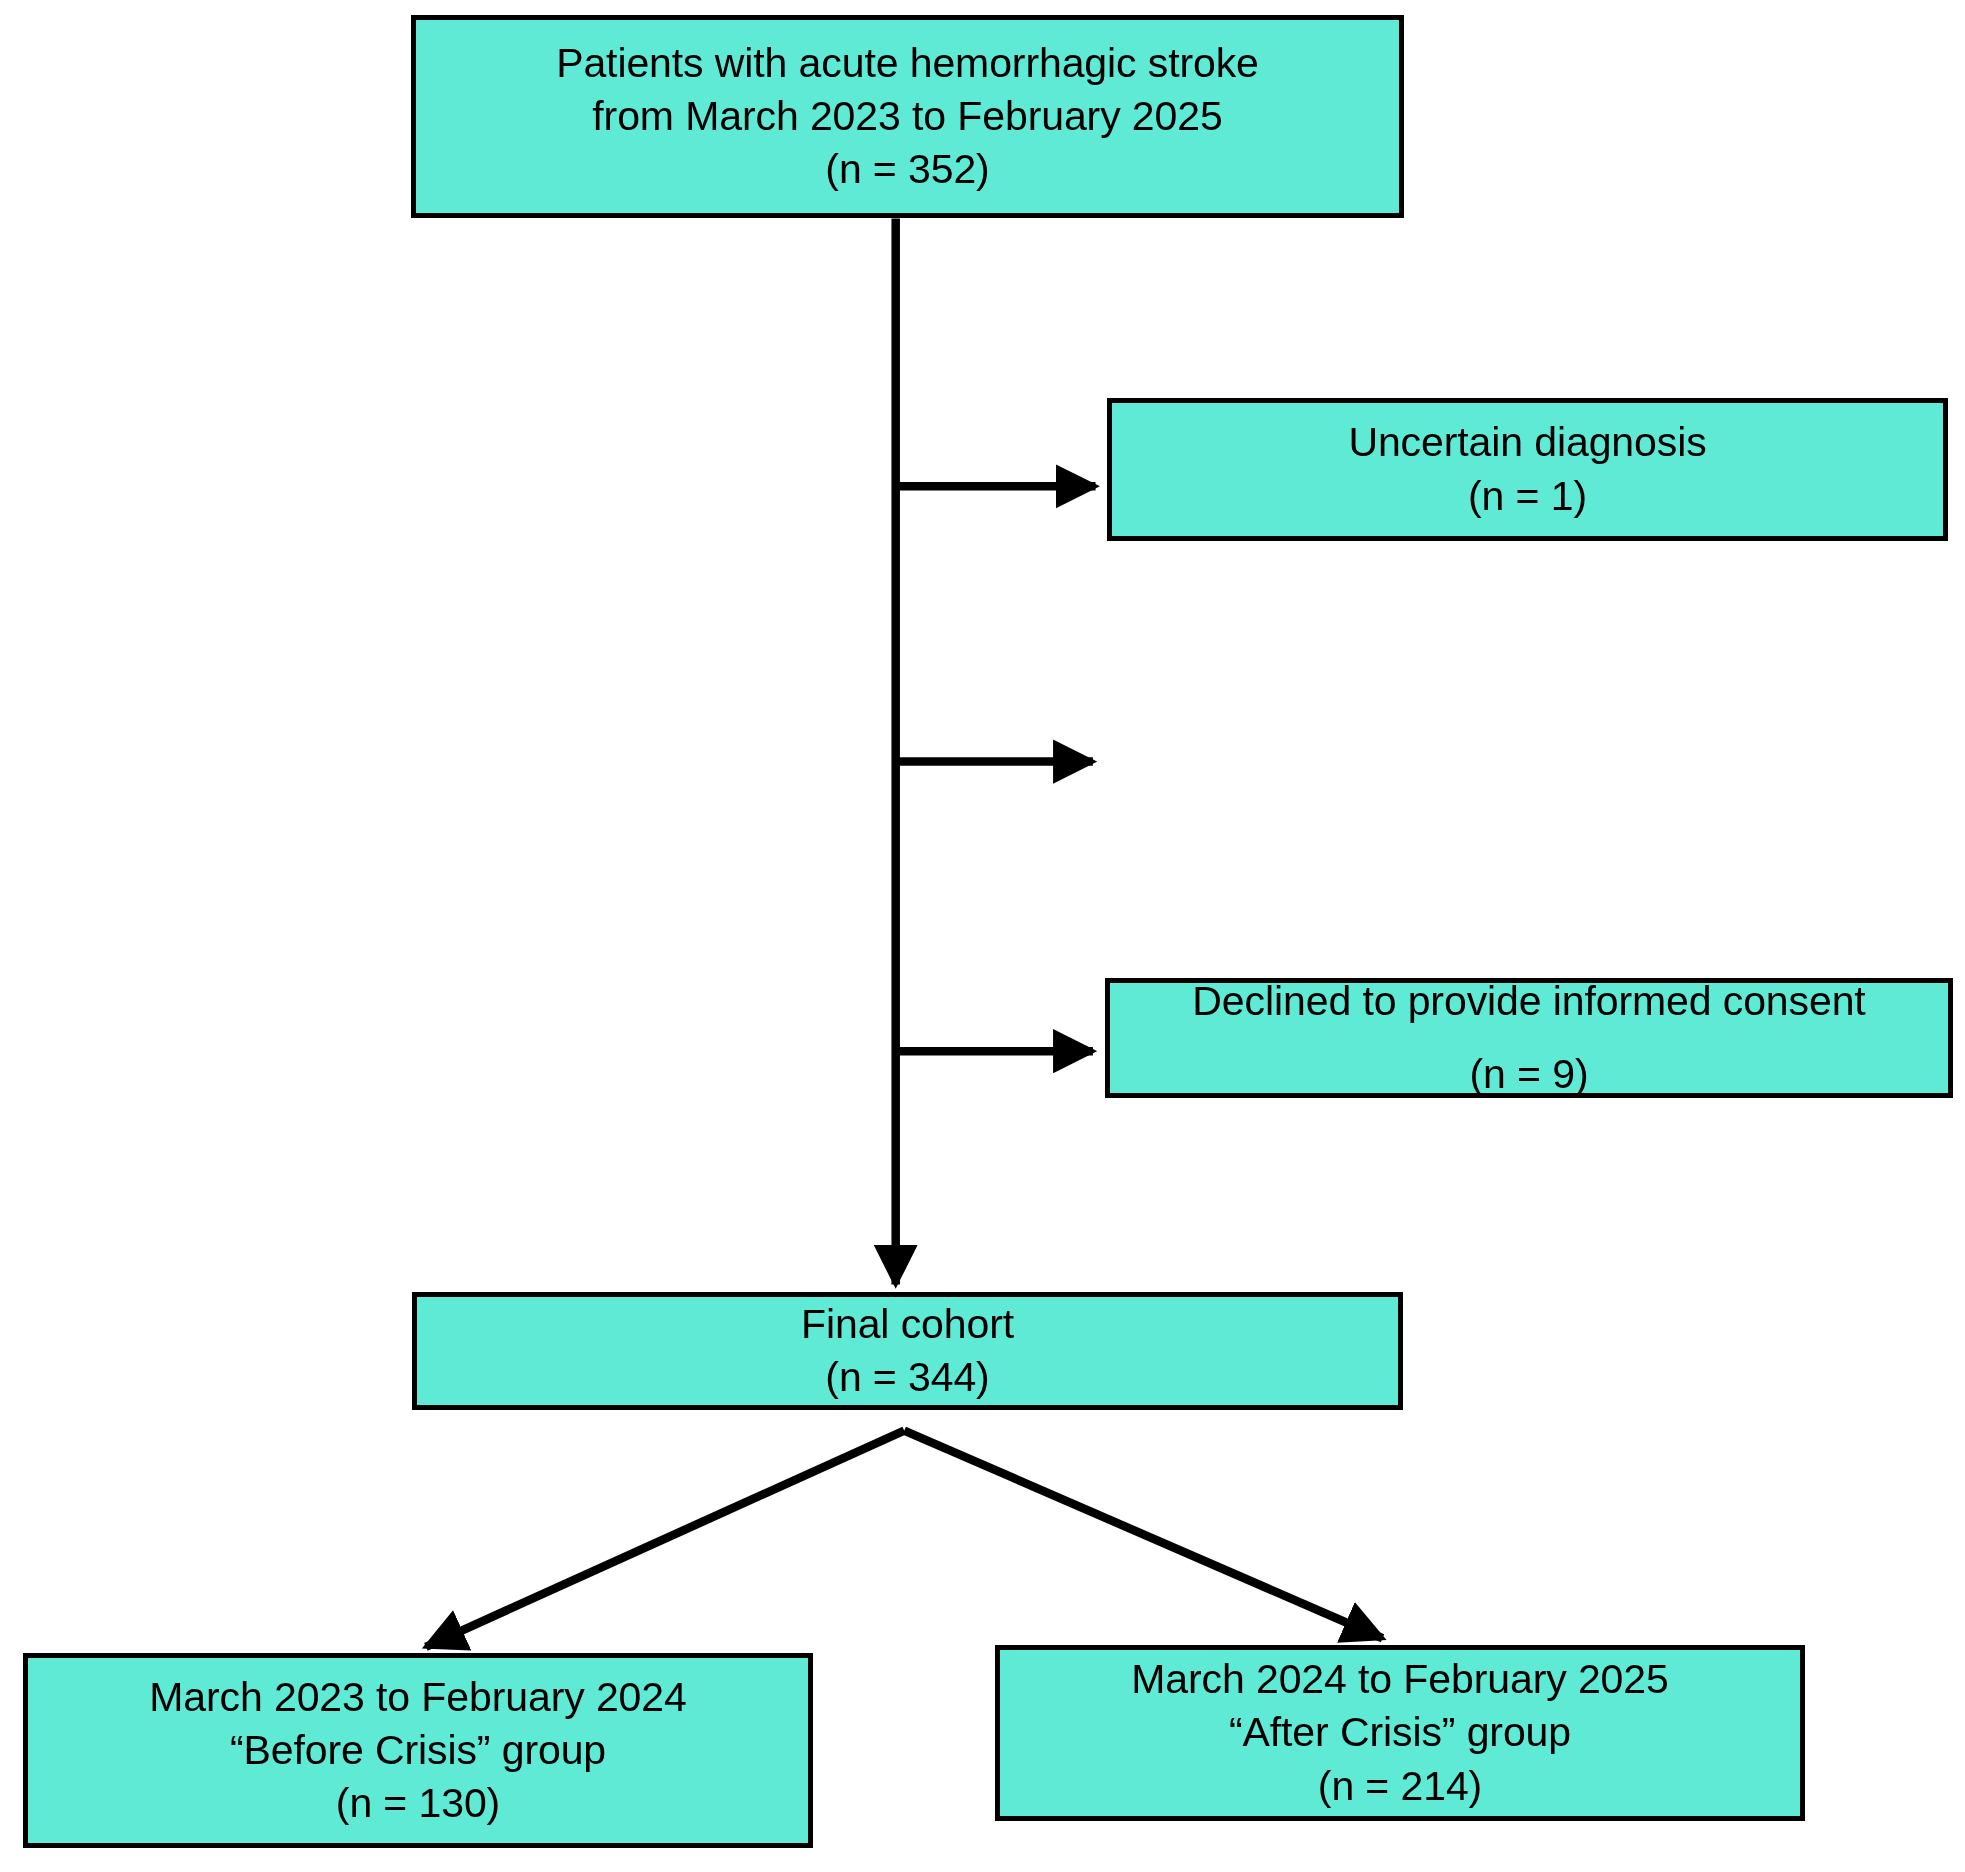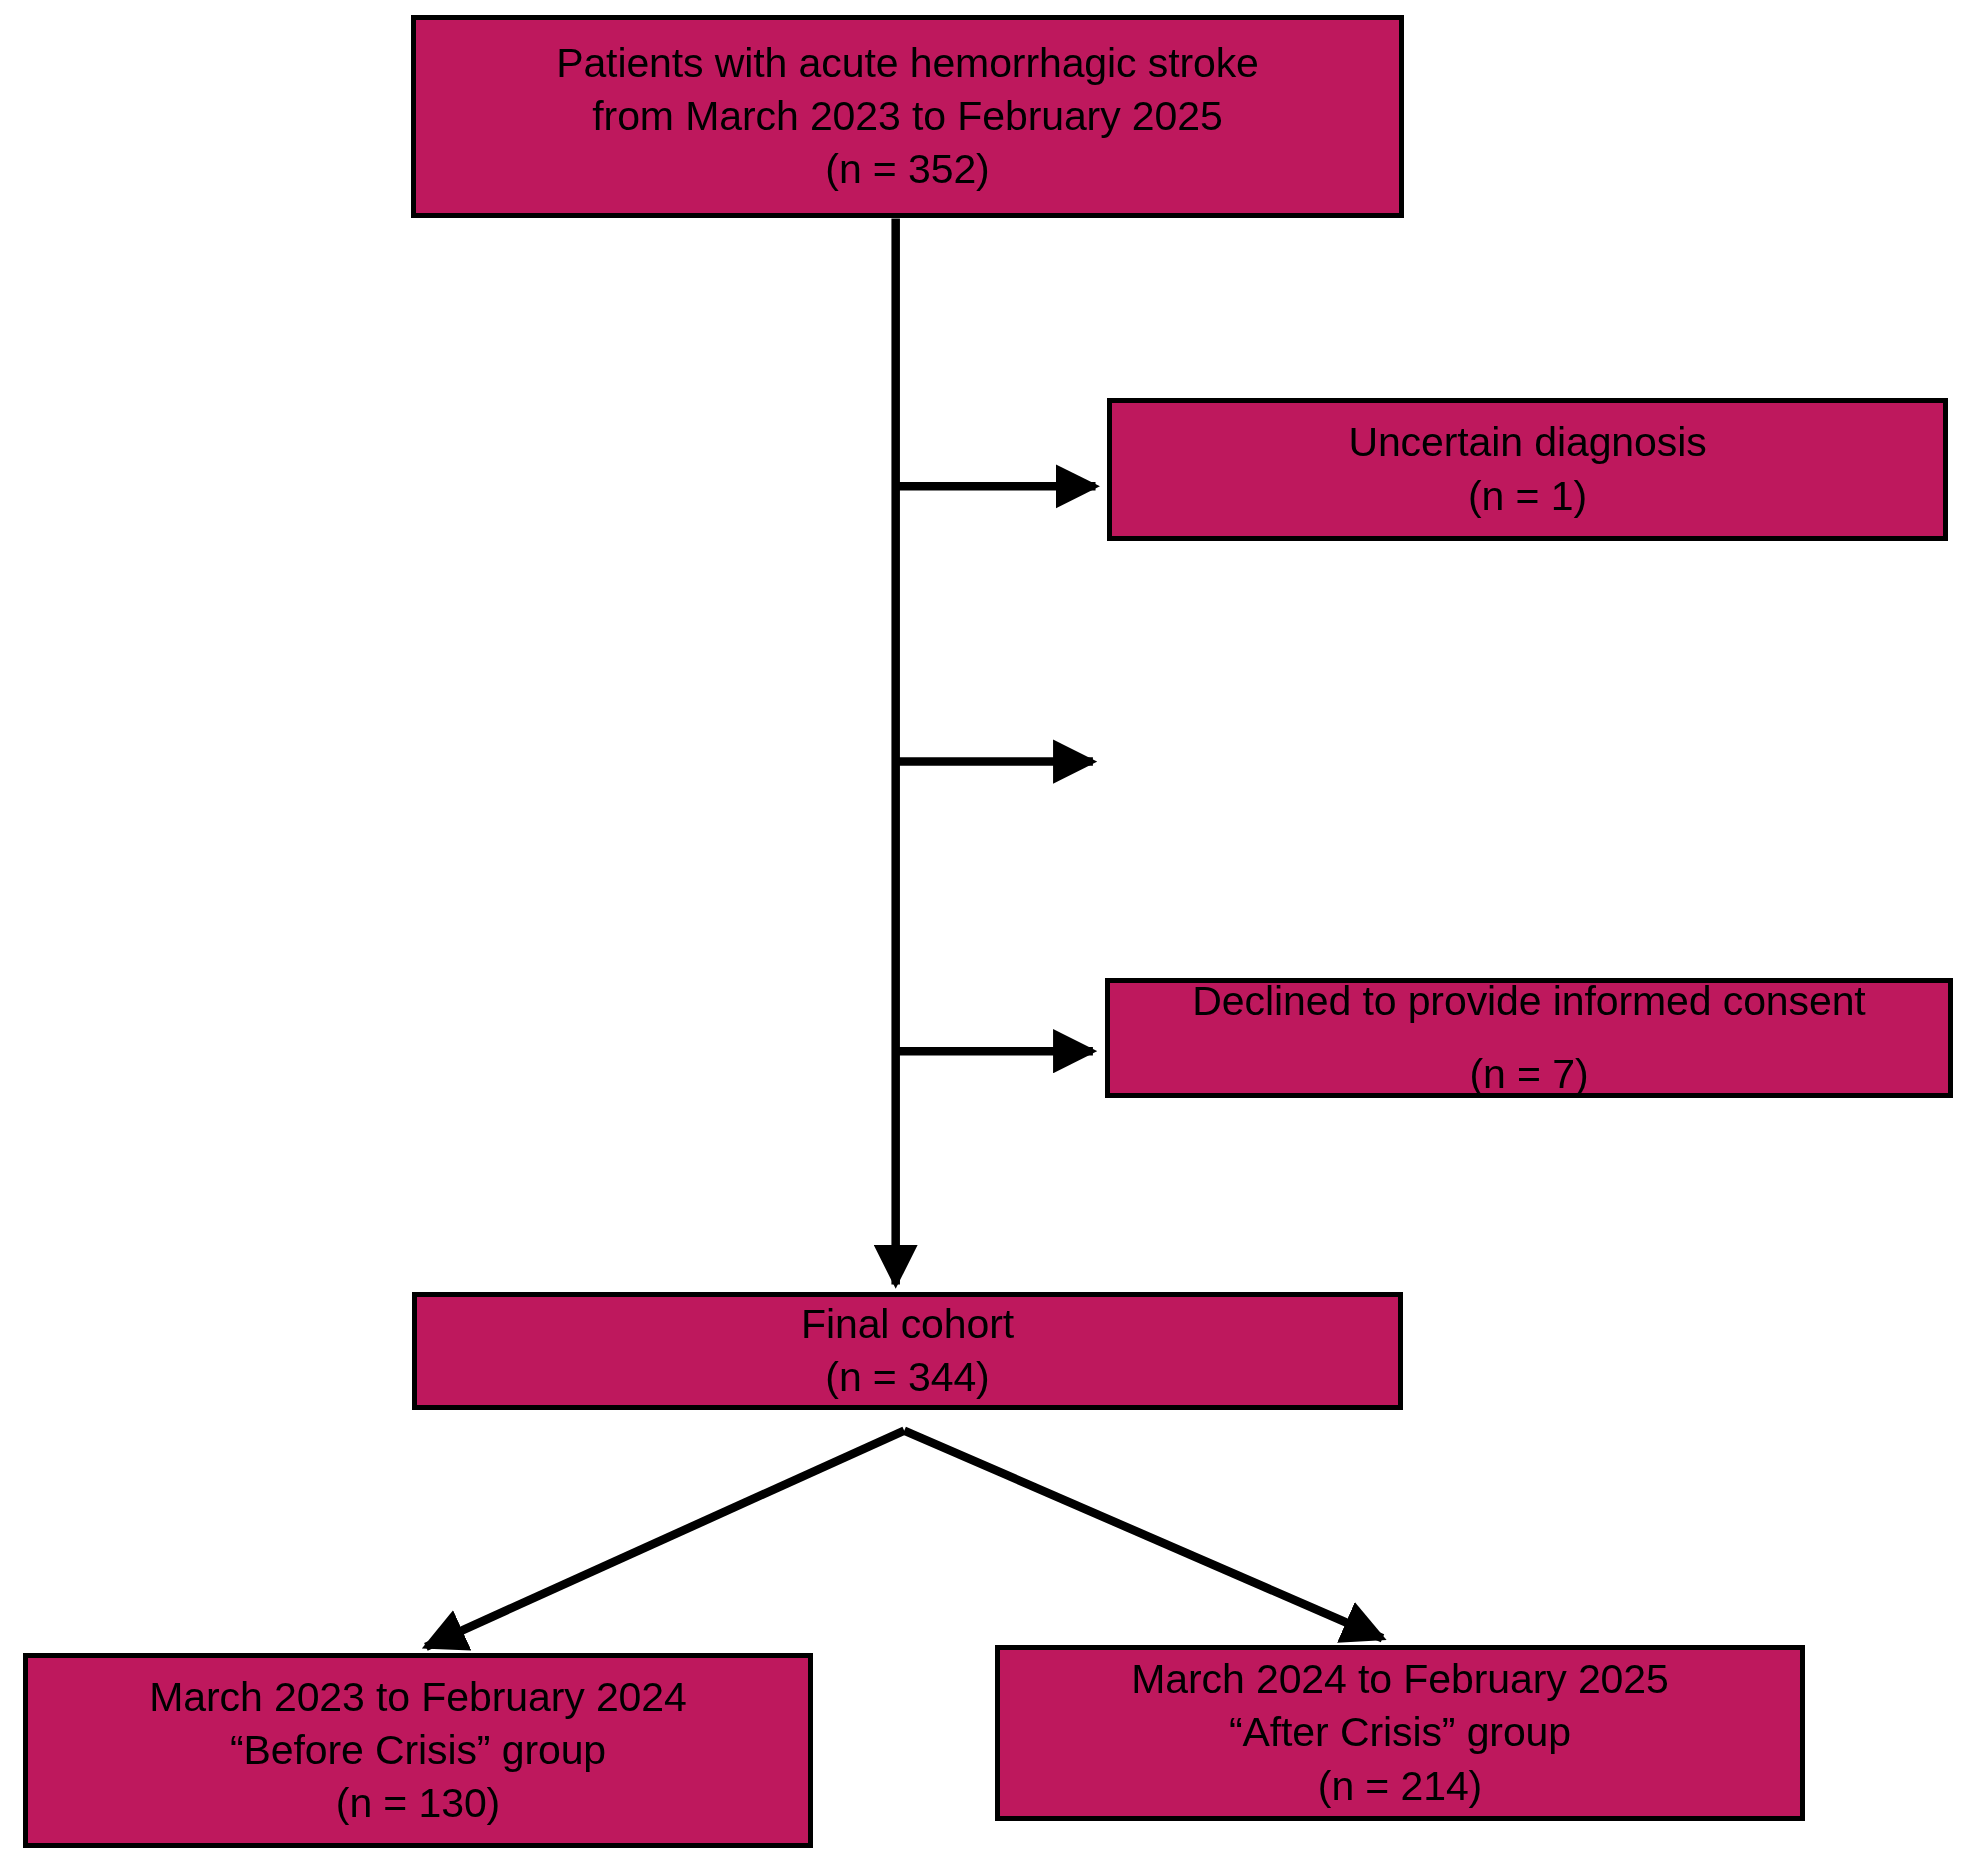--- a/index.html
+++ b/index.html
@@ -12,21 +12,21 @@
     position: relative;
     width: 1965px;
     height: 1873px;
     background: #ffffff;
     font-family: "Liberation Sans", "DejaVu Sans", sans-serif;
     overflow: hidden;
   }
   .flow-box {
     position: absolute;
     box-sizing: border-box;
-    background: #be185d;
+    background: #5eead4;
     border: 5.9px solid #000000;
     display: flex;
     flex-direction: column;
     align-items: center;
     justify-content: center;
     text-align: center;
     color: #000000;
     font-size: 41px;
     line-height: 1.30;
     letter-spacing: -0.1px;
@@ -85,21 +85,21 @@
   </div>
 
   <div class="flow-box" id="box-excl-1">
     <span class="line">Uncertain diagnosis</span>
     <span class="line">(n = 1)</span>
   </div>
 
 
   <div class="flow-box" id="box-excl-3">
     <span class="line">Declined to provide informed consent</span>
-    <span class="line">(n = 7)</span>
+    <span class="line">(n = 9)</span>
   </div>
 
   <div class="flow-box" id="box-final">
     <span class="line">Final cohort</span>
     <span class="line">(n = 344)</span>
   </div>
 
   <div class="flow-box" id="box-group-before">
     <span class="line">March 2023 to February 2024</span>
     <span class="line">“Before Crisis” group</span>

